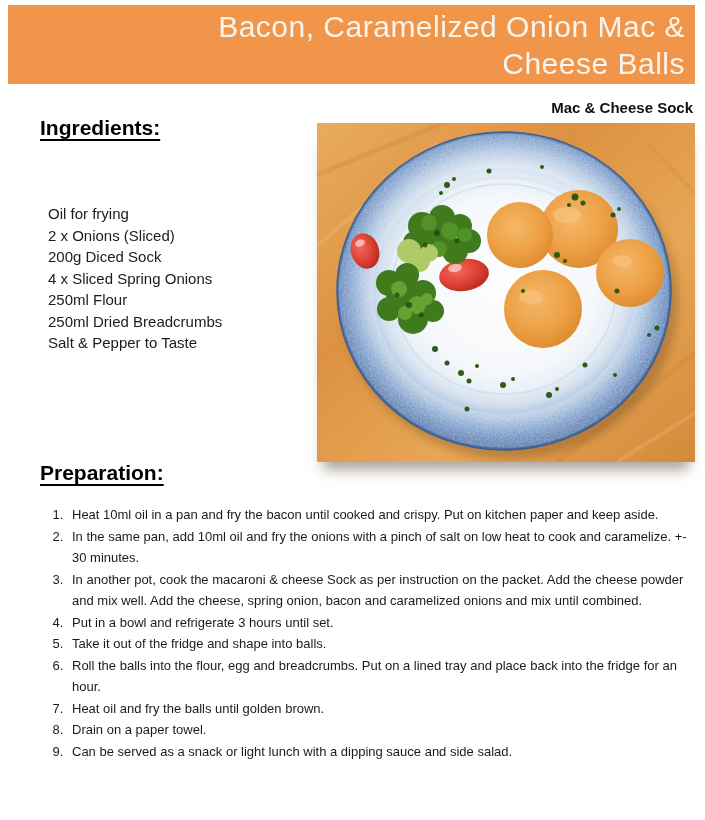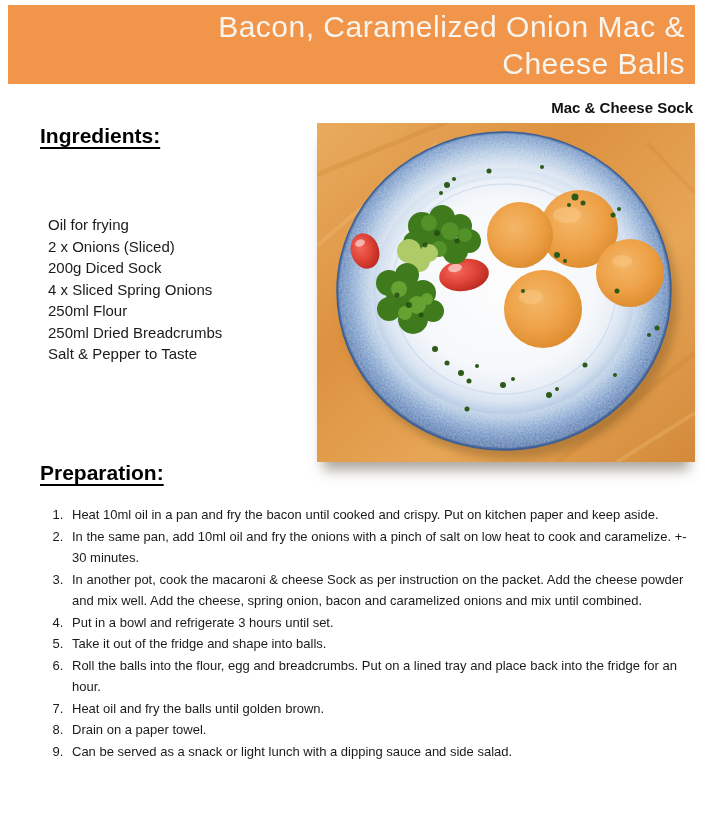--- a/index.html
+++ b/index.html
@@ -27,24 +27,24 @@
     position: absolute; top: 87px; right: 12px;
     font-size: 15px; font-weight: bold; color: #111; margin-top: 12px;
   }
   .section-heading {
     position: absolute; left: 40px;
     font-size: 21px; font-weight: bold; color: #000;
     text-decoration: underline;
     text-decoration-thickness: 2px;
     text-underline-offset: 4px;
   }
-  #ingredients-heading { top: 124px; }
+  #ingredients-heading { top: 116px; }
   #preparation-heading { top: 461px; }
   .ingredients-list {
-    position: absolute; left: 48px; top: 214px;
+    position: absolute; left: 48px; top: 203px;
     list-style: none;
     font-size: 15px; line-height: 21.5px;
   }
   .photo-frame {
     position: absolute; left: 317px; top: 123px;
     width: 378px; height: 339px;
     background: #fff;
     box-shadow: 0 14px 12px -6px rgba(105, 92, 78, 0.55);
   }
   .prep-list {

